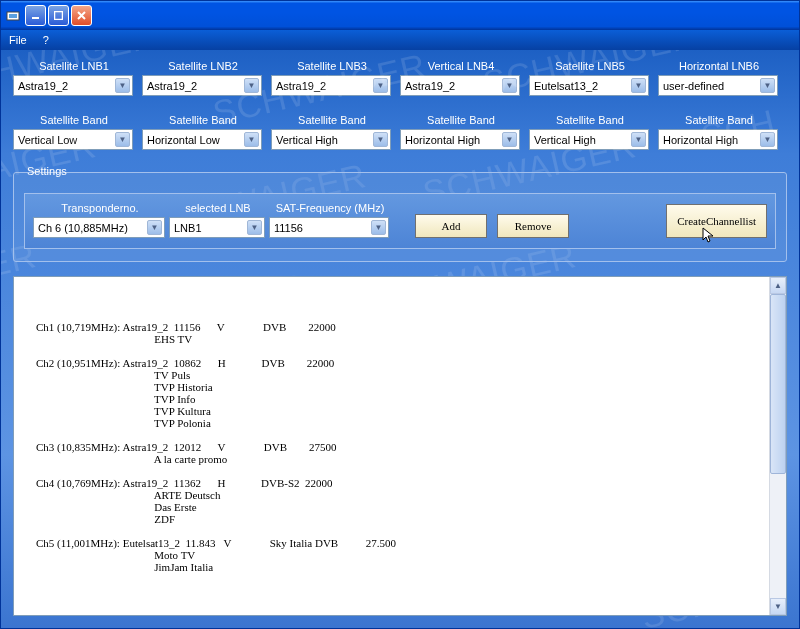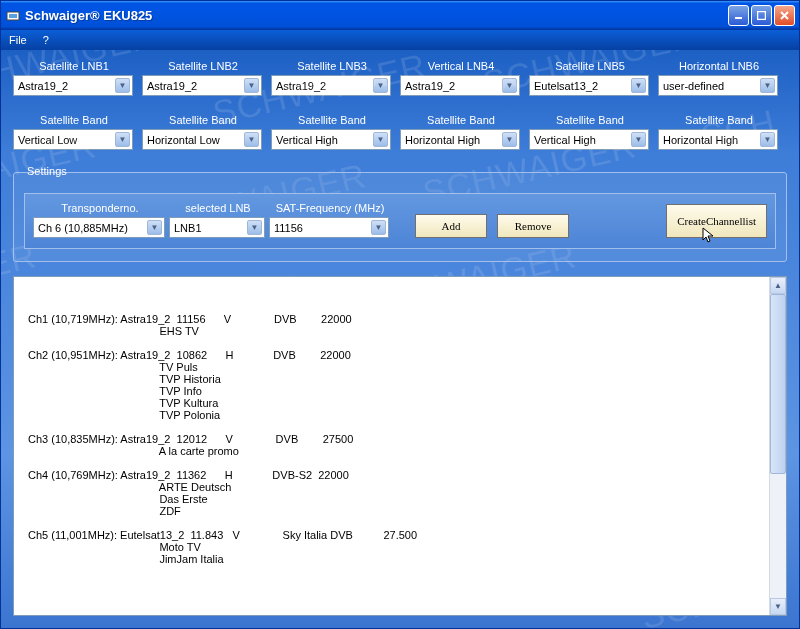--- a/index.html
+++ b/index.html
@@ -205,41 +205,40 @@
 }
 .sbtrack { flex: 1; position: relative; }
 .sbthumb {
   position: absolute;
   top: 0; left: 0; right: 0;
   height: 180px;
   background: linear-gradient(to right, #d9e5f7, #bdd2f0);
   border: 1px solid #9fb5d9;
   border-radius: 2px;
 }
-pre { font-family: Liberation Sans, sans-serif; margin: 8px; }
+pre { font-family: Liberation Serif, serif; margin: 16px; }
 .cursor {
   position: absolute;
   width: 16px;
   height: 16px;
   pointer-events: none;
 }
 </style>
 </head>
 <body>
 
 <div class="window">
 
   <div class="titlebar">
     <span class="icon">
       <svg width="14" height="14" viewBox="0 0 14 14">
           <rect x="1" y="3" width="12" height="8" fill="#fff" stroke="#444"></rect>
           <rect x="3" y="5" width="8" height="4" fill="#5aa0e0"></rect>
         </svg>
     </span>
-    <span class="title">Schwaiger® EKU825</span>
     <div class="winbtns">
       <div class="winbtn min">
           <svg width="9" height="9">
             <rect x="1" y="6" width="7" height="2" fill="#fff"></rect>
           </svg>
         </div>
       <div class="winbtn max">
           <svg width="9" height="9">
             <rect x="0.5" y="0.5" width="8" height="8" fill="none" stroke="#fff" stroke-width="1.5"></rect>
           </svg>

